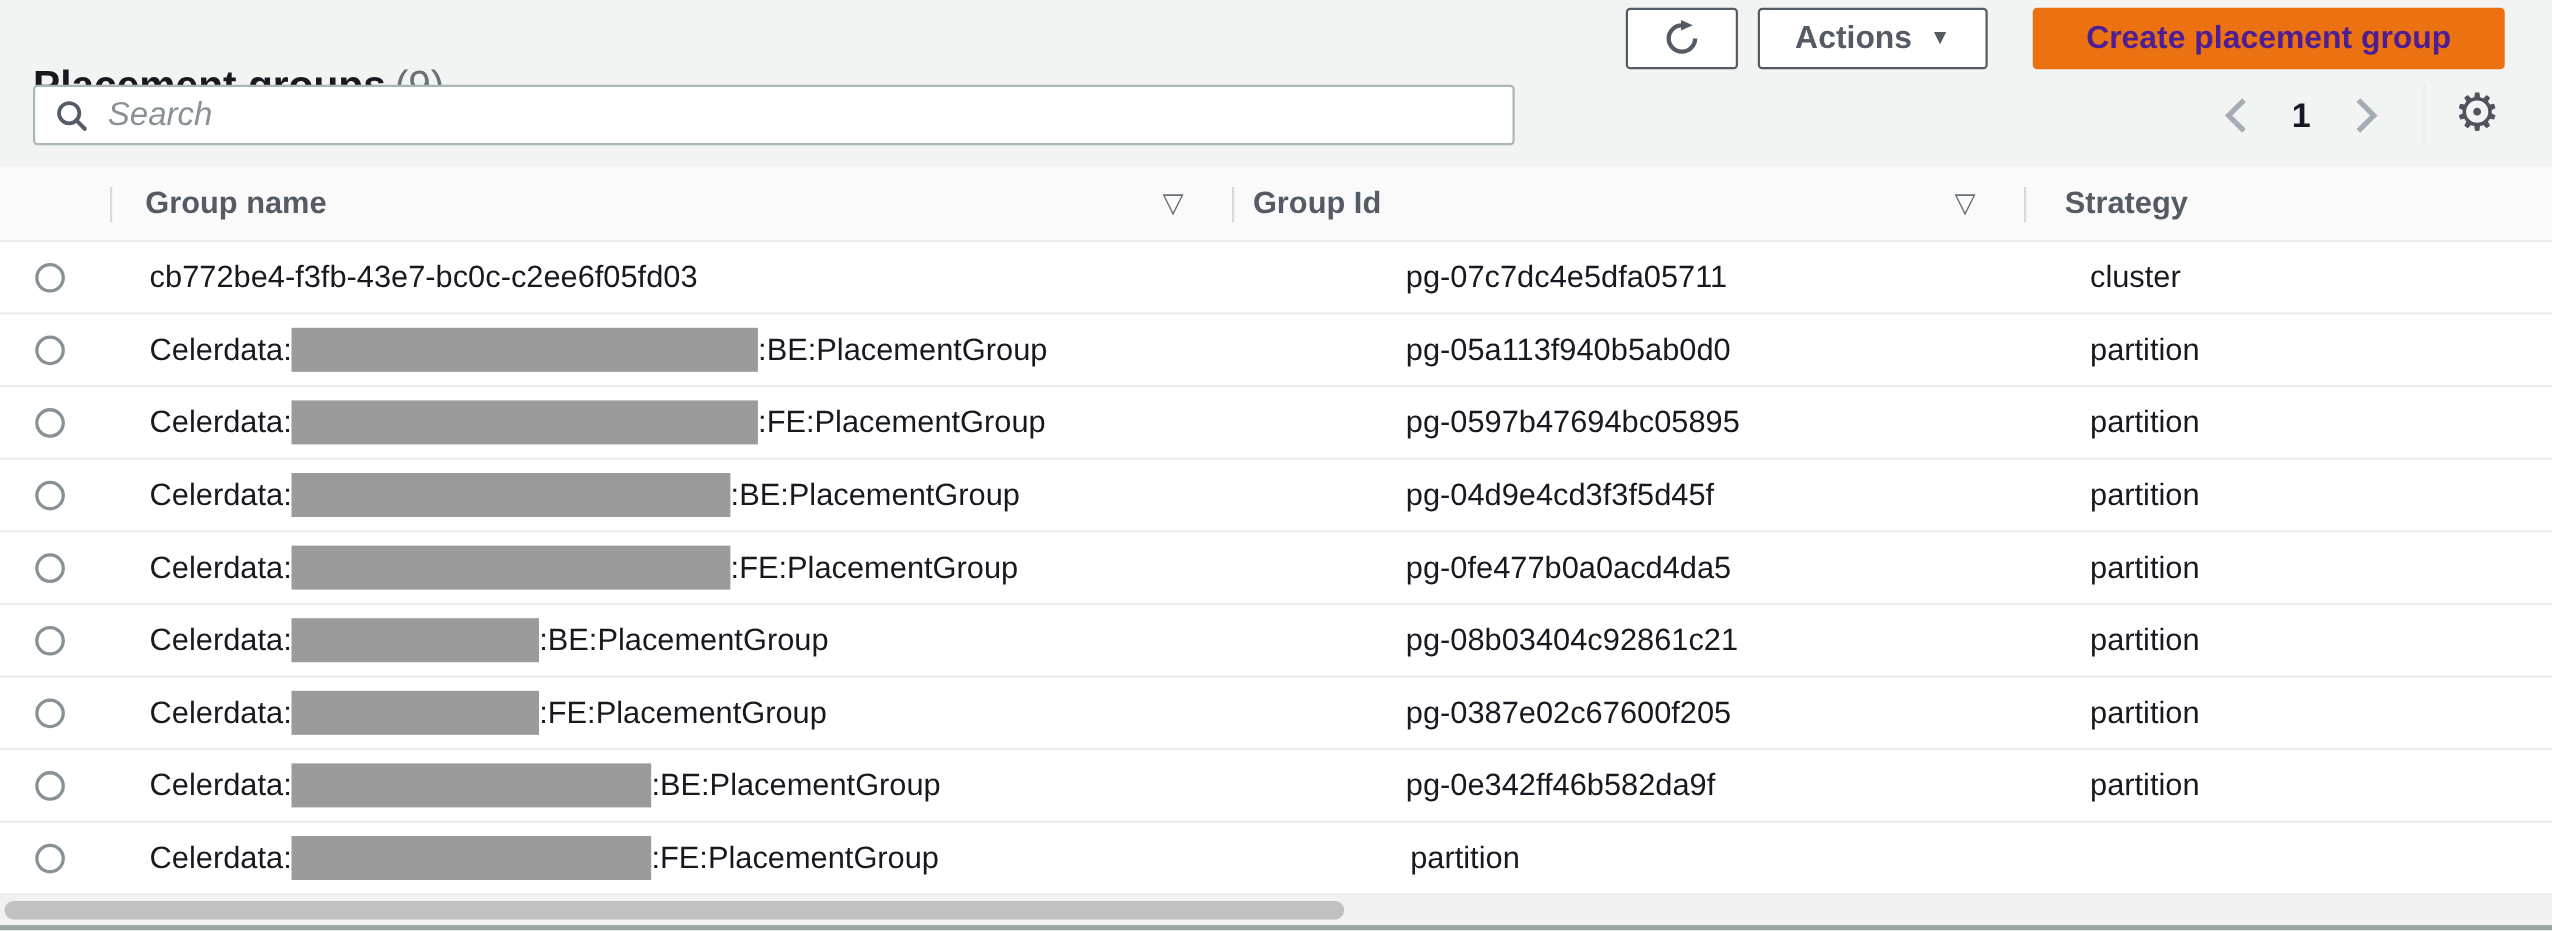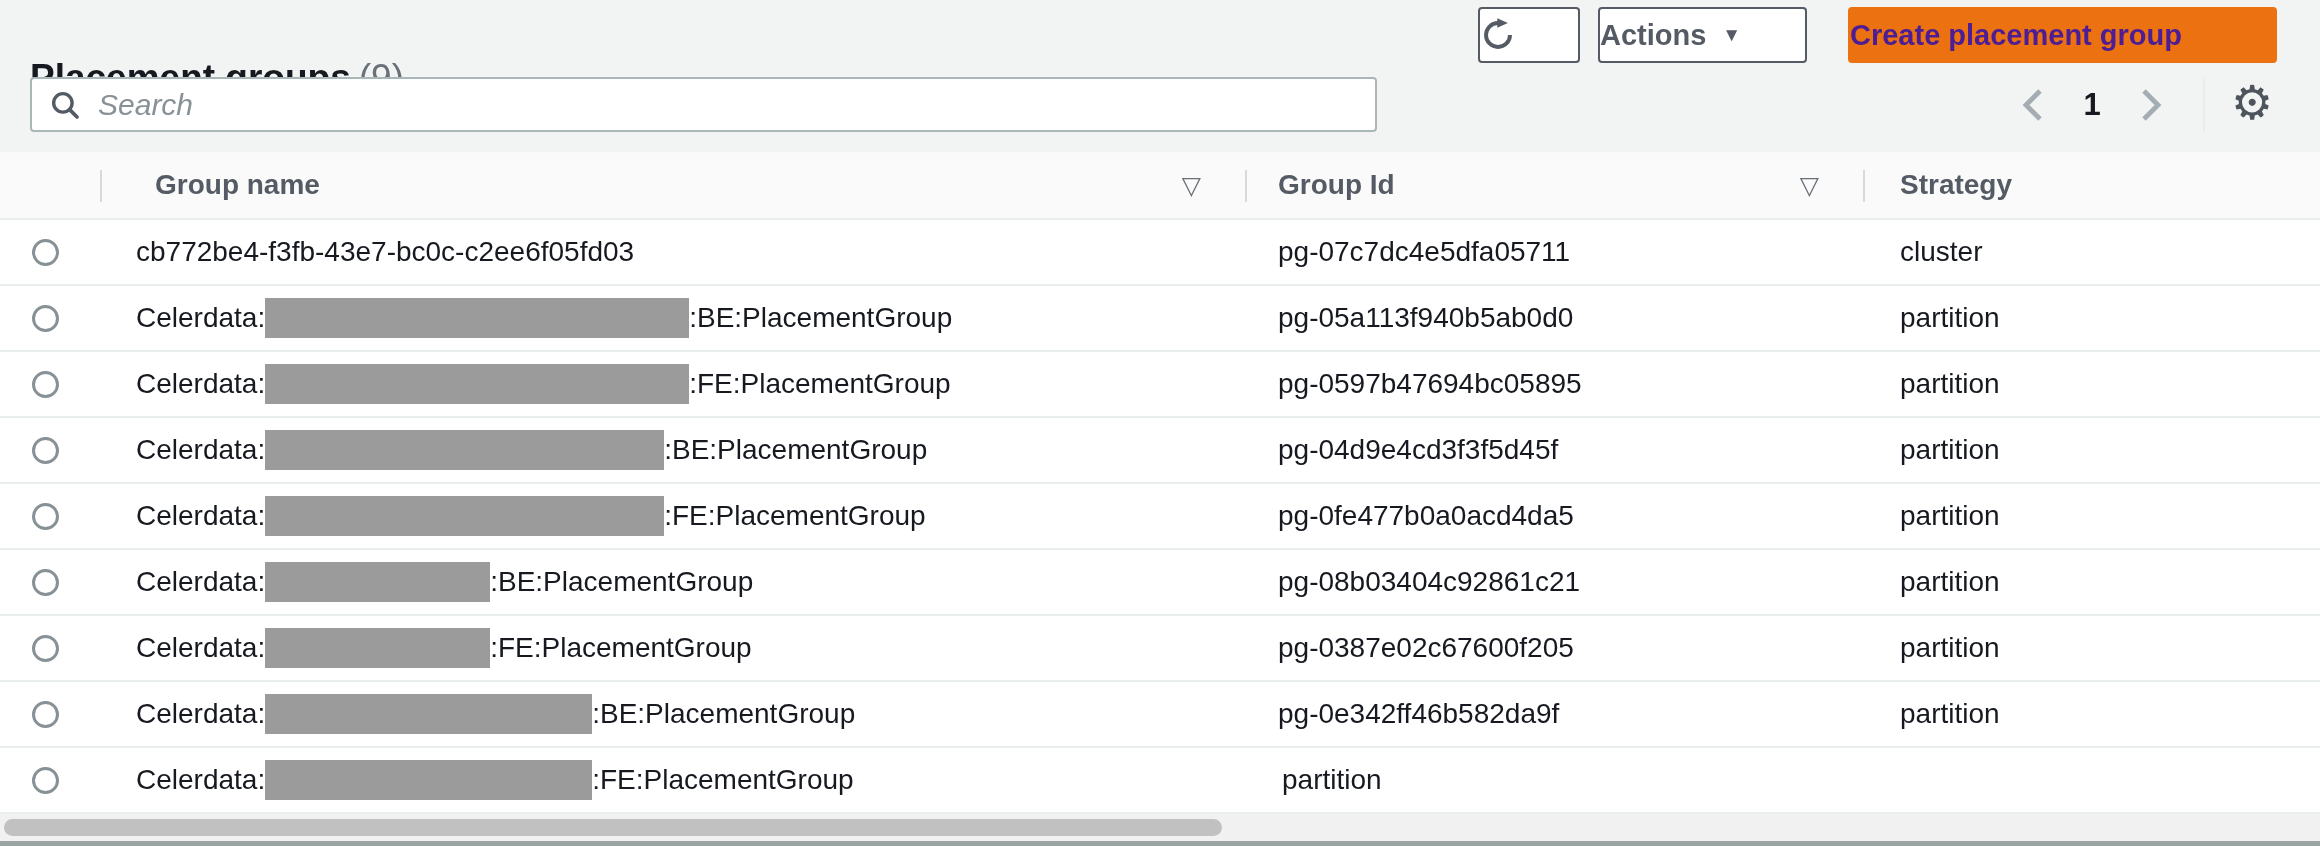--- a/index.html
+++ b/index.html
@@ -8,21 +8,21 @@
     position:relative; width:2320px; height:846px;
     background:#f2f3f3; overflow:hidden;
     font-family:"Liberation Sans","DejaVu Sans",sans-serif;
     color:#16191f;
   }
   
   .page-title { position:absolute; left:30px; top:14px; font-size:37px; font-weight:700; color:#16191f;margin-top:43px; }
   .page-title .count { color:#687078; font-weight:400; margin-left:8px; }
   .btn {
     position:absolute; top:7px; height:56px;
-    display:flex; align-items:center; 
+    display:flex; align-items:center; justify-content:center;
     background:#ffffff; border:2px solid #545b64; border-radius:4px;
     font-size:29px; font-weight:700; color:#545b64; cursor:pointer;
   }
   .btn-refresh { left:1478px; width:102px; }
   .btn-actions { left:1598px; width:209px; gap:16px; }
   .btn-actions .caret { font-size:19px; color:#545b64; }
   .btn-create {
     left:1848px; width:429px; background:#ec7211; border:2px solid #ec7211;
     color:#4c1d95;
   }
@@ -53,22 +53,22 @@
   }
   
   .panel { position:absolute; left:0; top:152px; width:2320px; height:662px; background:#ffffff; }
   .thead {
     display:flex; height:68px; background:#fafafa;
     border-bottom:2px solid #eaeded; align-items:center;
     font-size:28px; font-weight:700; color:#545b64;
   }
   .th { position:relative; height:100%; display:flex; align-items:center; }
   .th-select { width:100px; }
-  .th-name { width:1145px; padding-left:55px; }
-  .th-id { width:618px; padding-left:33px; }
+  .th-name { width:1020px; padding-left:32px; }
+  .th-id { width:720px; padding-left:19px; }
   .th-strategy { flex:1; padding-left:37px; }
   .th-name::before, .th-id::before, .th-strategy::before {
     content:""; position:absolute; left:0; top:18px; width:2px; height:32px; background:#d5dbdb;
   }
   .sort-icon { margin-left:auto; margin-right:44px; font-size:25px; font-weight:400; color:#687078; cursor:pointer; }
   .tr { display:flex; height:66px; border-bottom:2px solid #eaeded; align-items:flex-end; font-size:28px; color:#16191f; }
   .td { display:flex; align-items:center; height:100%; }
   .td-select { width:100px; }
   .radio {
     width:27px; height:27px; margin-left:32px; border:3px solid #879196;

